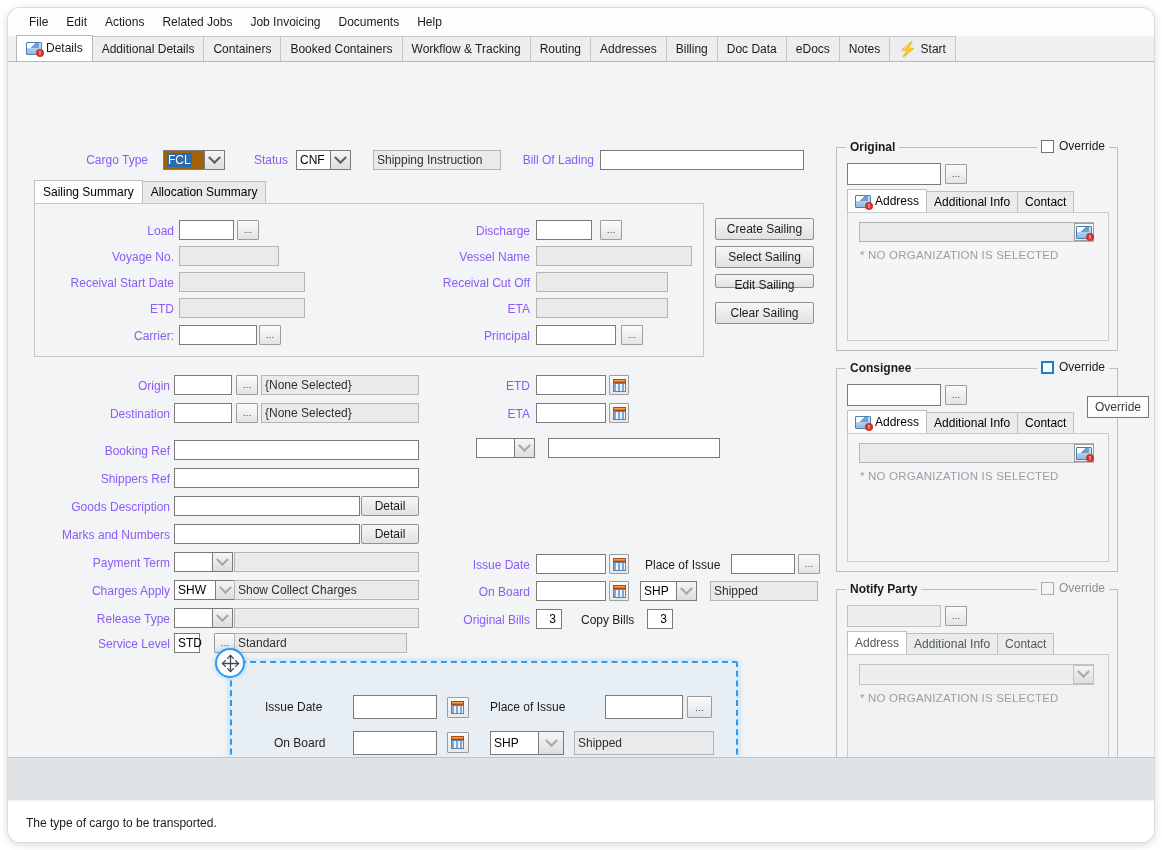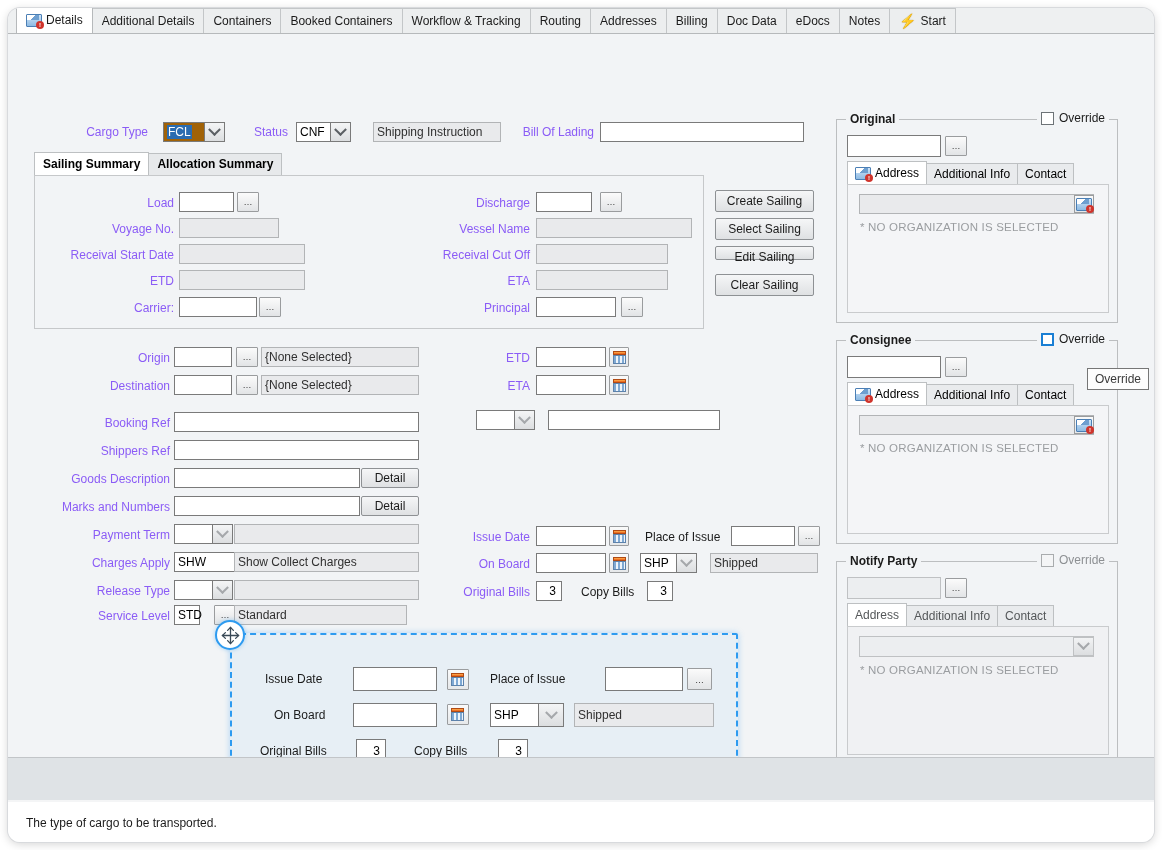--- a/index.html
+++ b/index.html
@@ -89,21 +89,21 @@
     border:1px solid #5d82ab;box-sizing:border-box;}
 
   .gbtn{
     background:linear-gradient(#f5f6f7,#dfe1e3);border:1px solid #8e9194;border-radius:2px;
     font-size:12px;color:#1b1b1b;text-align:center;cursor:default;box-sizing:border-box;
   }
 
   
   .panel{border:1px solid #c6c8ca;background:#f2f4f6;box-sizing:border-box;}
 
-  .subtabs{display:flex;align-items:flex-end;height:22px;font-weight:bold;}
+  .subtabs{display:flex;align-items:flex-end;height:22px;}
   .stab{height:21px;line-height:21px;padding:0 8px;font-size:12px;background:#e7e9eb;
     border:1px solid #bdc0c2;border-bottom:none;margin-right:-1px;cursor:default;}
   .stab.active{background:#fff;height:22px;line-height:22px;border-color:#bdc0c2;position:relative;z-index:2;}
 
   
   .grp{position:absolute;border:1px solid #bcbec0;background:#f2f4f6;box-sizing:border-box;}
   .grp>.cap{position:absolute;top:-8px;left:9px;background:#f2f4f6;padding:0 4px;
     font-size:12px;font-weight:bold;color:#1b1b1b;}
   .ovr{position:absolute;top:-9px;display:flex;align-items:center;gap:5px;background:#f2f4f6;padding:0 4px;}
   .ovr .cbx{width:13px;height:13px;box-sizing:border-box;background:#fff;border:1px solid #6d7377;}
@@ -146,20 +146,29 @@
   }
 
   .botpanel{position:absolute;left:0;right:0;bottom:0;height:46px;background:#dfe3e6;border-top:1px solid #c2c5c8;}
   .statustext{position:absolute;left:18px;font-size:12px;color:#1b1b1b;}
 </style>
 </head>
 <body>
 
 <div class="window">
 
+  <div class="menubar">
+    <div class="mi">File</div>
+    <div class="mi">Edit</div>
+    <div class="mi">Actions</div>
+    <div class="mi">Related Jobs</div>
+    <div class="mi">Job Invoicing</div>
+    <div class="mi">Documents</div>
+    <div class="mi">Help</div>
+  </div>
 
   <div class="tabstrip">
     <div class="tab active">
       <span class="ico-mail"></span>
       <span>Details</span>
     </div>
     <div class="tab">
         <span>Additional Details</span>
       </div>
     <div class="tab">
@@ -291,21 +300,21 @@
     <div class="combo" style="position:absolute;left:166px;top:490px;">
       <div class="cv" style="width:38px;"></div>
       <div class="cb">
           <span class="chev dim"></span>
         </div>
     </div>
     <div class="inp ro" style="position:absolute;left:226px;top:490px;width:185px;"></div>
 
     <div class="lbl" style="position:absolute;left:40px;top:522px;width:122px;">Charges Apply</div>
     <div class="combo" style="position:absolute;left:166px;top:518px;">
-      <div class="cv" style="width:61px;">SHW</div>
+      <div class="cv" style="width:41px;">SHW</div>
       <div class="cb">
           <span class="chev dim"></span>
         </div>
     </div>
     <div class="inp ro" style="position:absolute;left:226px;top:518px;width:185px;">Show Collect Charges</div>
 
     <div class="lbl" style="position:absolute;left:40px;top:550px;width:122px;">Release Type</div>
     <div class="combo" style="position:absolute;left:166px;top:546px;">
       <div class="cv" style="width:38px;"></div>
       <div class="cb">

